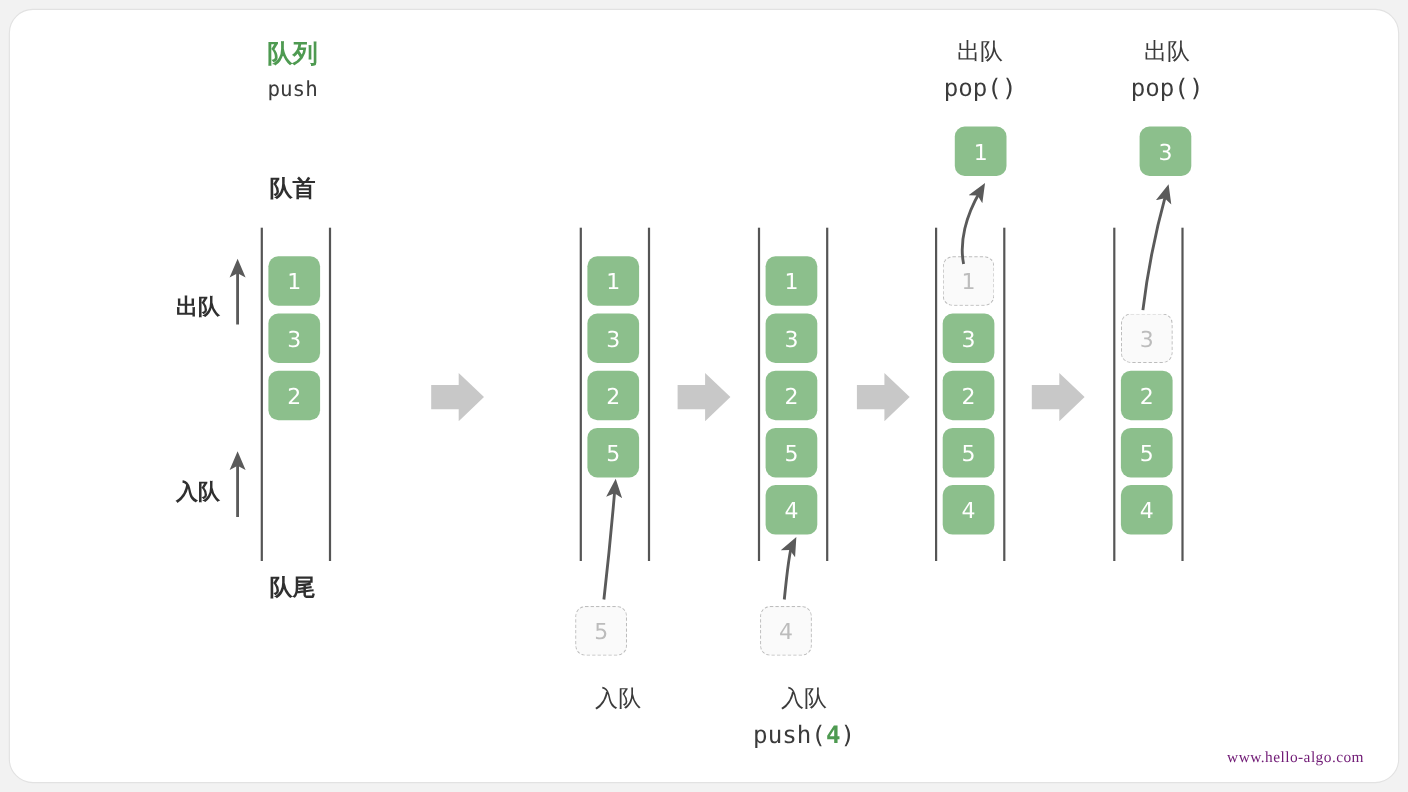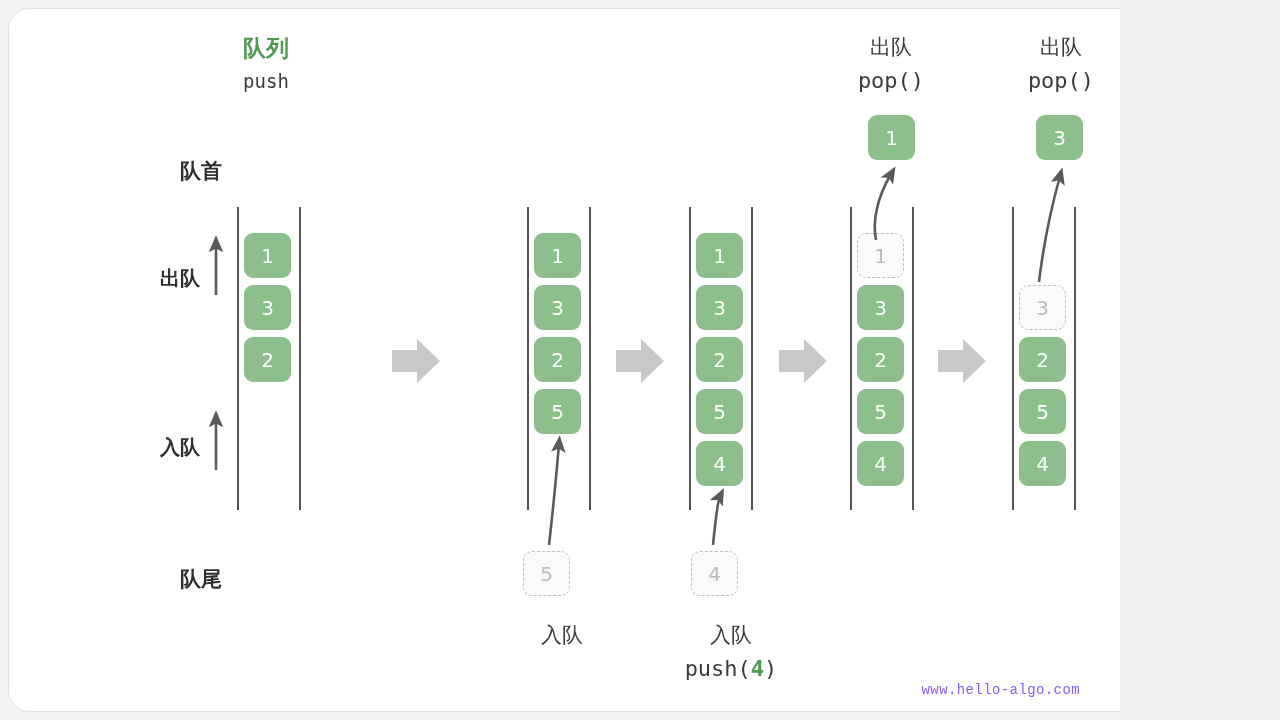--- a/index.html
+++ b/index.html
@@ -4,21 +4,21 @@
 <title>Queue Diagram</title>
 <style>
   html, body {
     margin: 0;
     padding: 0;
     background: #f0f0f0;
     font-family: "Liberation Sans", sans-serif;
   }
   #stage {
     position: relative;
-    width: 1120px;
+    width: 1280px;
     height: 720px;
     background: #f2f2f2;
     overflow: hidden;
   }
   #card {
     position: absolute;
     left: 8px;
     top: 8px;
     width: 1264px;
     height: 704px;
@@ -58,21 +58,21 @@
     color: #3b3b3b;
     text-align: center;
     white-space: nowrap;
   }
   .op-mono .arg { color: #4e9a51; font-weight: bold; }
   .end-label {
     font-family: "Liberation Sans", sans-serif;
     font-weight: bold;
     font-size: 21px;
     color: #2f2f2f;
-    text-align: left;
+    text-align: center;
     white-space: nowrap;
   }
   .side-label {
     font-family: "Liberation Sans", sans-serif;
     font-weight: bold;
     font-size: 20px;
     color: #2f2f2f;
     text-align: right;
     white-space: nowrap;
   }
@@ -102,23 +102,23 @@
   .cell.ghost {
     background: #fafafa;
     color: #bcbcbc;
     border: 1.6px dashed #bdbdbd;
   }
 
   
   #watermark {
     right: 40px;
     bottom: 22px;
-    font-family: Liberation Mono, monospace;
+    font-family: Liberation Serif, serif;
     font-size: 14px;
-    color: #8b5cf6;
+    color: #701a75;
     letter-spacing: 0.4px;
     white-space: nowrap;
   }
 
   svg.overlay {
     position: absolute;
     left: 0;
     top: 0;
     width: 1280px;
     height: 720px;
@@ -128,21 +128,21 @@
 </head>
 <body>
 
 <div id="stage">
   <div id="card"></div>
 
   <div class="abs title-cn" style="left:180px; top:33px; width:172px;">队列</div>
   <div class="abs title-mono" style="left:180px; top:70px; width:172px;">push</div>
 
   <div class="abs end-label" style="left:180px; top:157px; width:172px;">队首</div>
-  <div class="abs end-label" style="left:180px; top:565px; width:172px;">队尾</div>
+  <div class="abs end-label" style="left:180px; top:520px; width:172px;">队尾</div>
 
   <div class="abs side-label" style="left:80px; top:265px; width:120px;">出队</div>
   <div class="abs side-label" style="left:80px; top:434px; width:120px;">入队</div>
 
   <div class="abs op-cn" style="left:805px; top:33px; width:172px;">出队</div>
   <div class="abs op-mono" style="left:805px; top:68px; width:172px;">
     <span>pop(</span><span class="arg"></span><span>)</span>
   </div>
 
   <div class="abs op-cn" style="left:975px; top:33px; width:172px;">出队</div>

